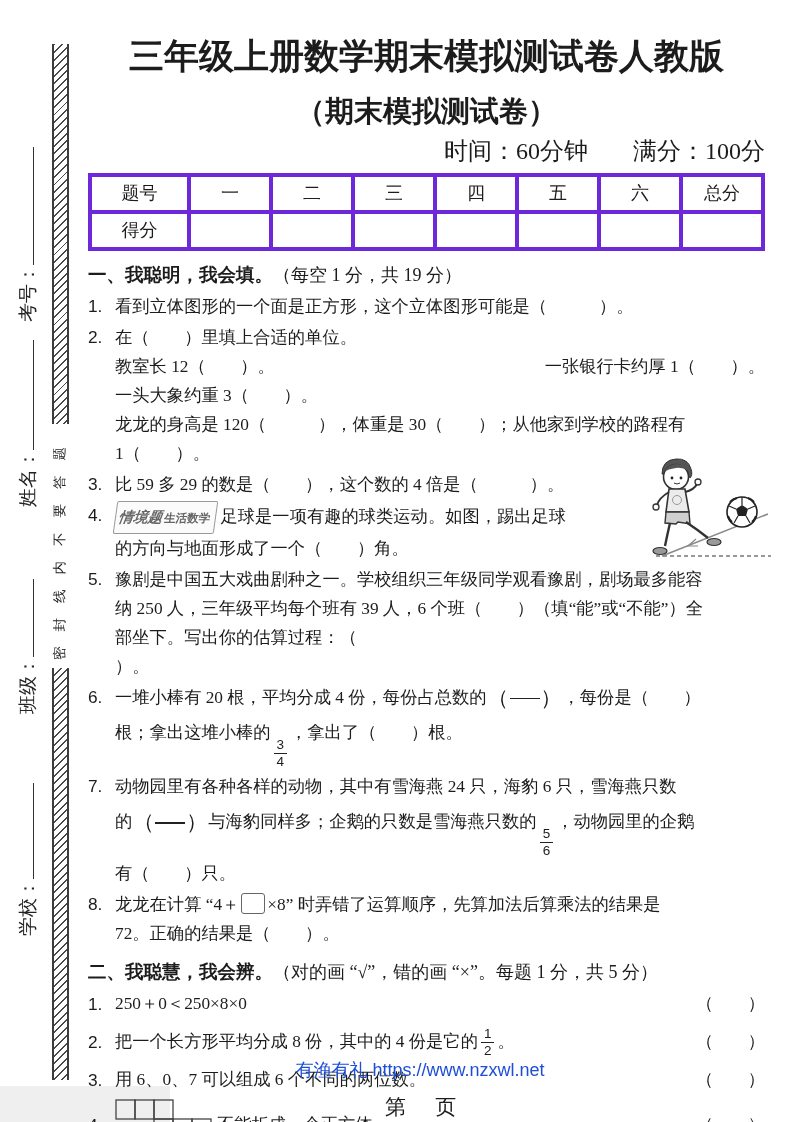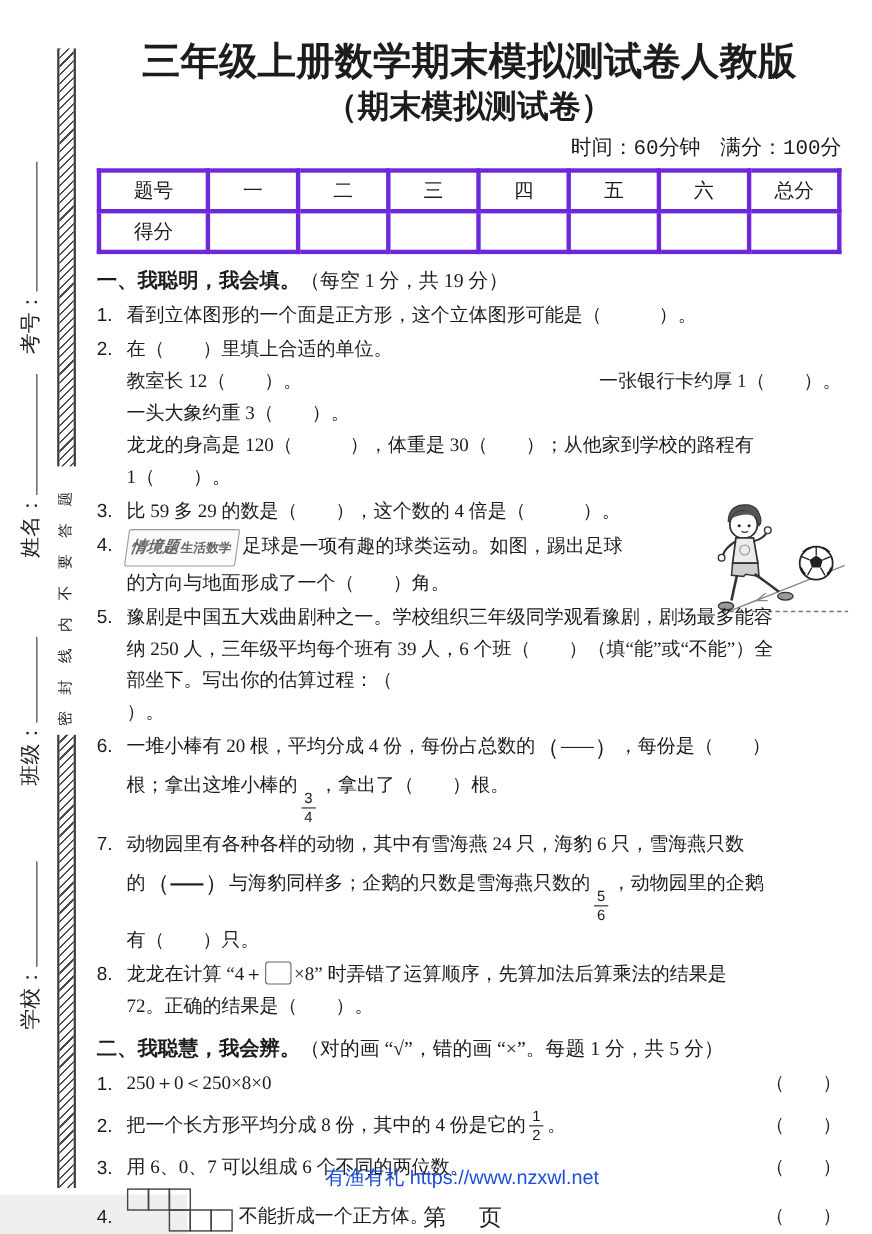--- a/index.html
+++ b/index.html
@@ -21,22 +21,22 @@
   }
   .side-field{
     position:absolute;left:13px;transform-origin:0 0;transform:rotate(-90deg);
     white-space:nowrap;font-size:19px;color:#222;font-family:"Liberation Sans",sans-serif;
   }
   .side-field .sblank{display:inline-block;border-bottom:1.5px solid #333;height:1.05em;vertical-align:baseline;}
   .edge-shade{position:absolute;left:0;top:1086px;width:170px;height:36px;background:#efefef;}
   
   .content{position:absolute;left:88px;top:34px;width:677px;}
   .exam-title{font-family:"Liberation Sans",sans-serif;font-weight:bold;font-size:35px;text-align:center;line-height:1.25;}
-  .exam-subtitle{font-family:"Liberation Sans",sans-serif;font-weight:bold;font-size:29px;text-align:center;line-height:1.2;margin-top:2px;}
-  .info-line{display:flex;justify-content:flex-end;gap:18px;font-size:19px;margin-top:6px;margin-bottom:6px;font-family:Liberation Mono, monospace;}
+  .exam-subtitle{font-family:"Liberation Sans",sans-serif;font-weight:bold;font-size:29px;text-align:center;line-height:1.2;margin-top:16px;}
+  .info-line{display:flex;justify-content:flex-end;gap:45px;font-size:24px;margin-top:6px;margin-bottom:6px;font-family:Liberation Serif, serif;}
   table.score{border-collapse:collapse;width:100%;table-layout:fixed;}
   table.score td{border:4px solid #6d28d9;height:33px;text-align:center;font-size:18px;padding:0;}
   table.score td.first{width:95px;}
   
   .sec-head{margin-top:9px;font-size:18px;line-height:30px;}
   .sec-head b{font-family:"Liberation Sans",sans-serif;font-size:18.5px;}
   .q{display:flex;line-height:29px;font-size:17.3px;margin-top:2px;}
   .qn{width:27px;flex-shrink:0;font-family:"Liberation Sans",sans-serif;}
   .qb{flex:1;}
   .twocol{display:flex;justify-content:space-between;}

